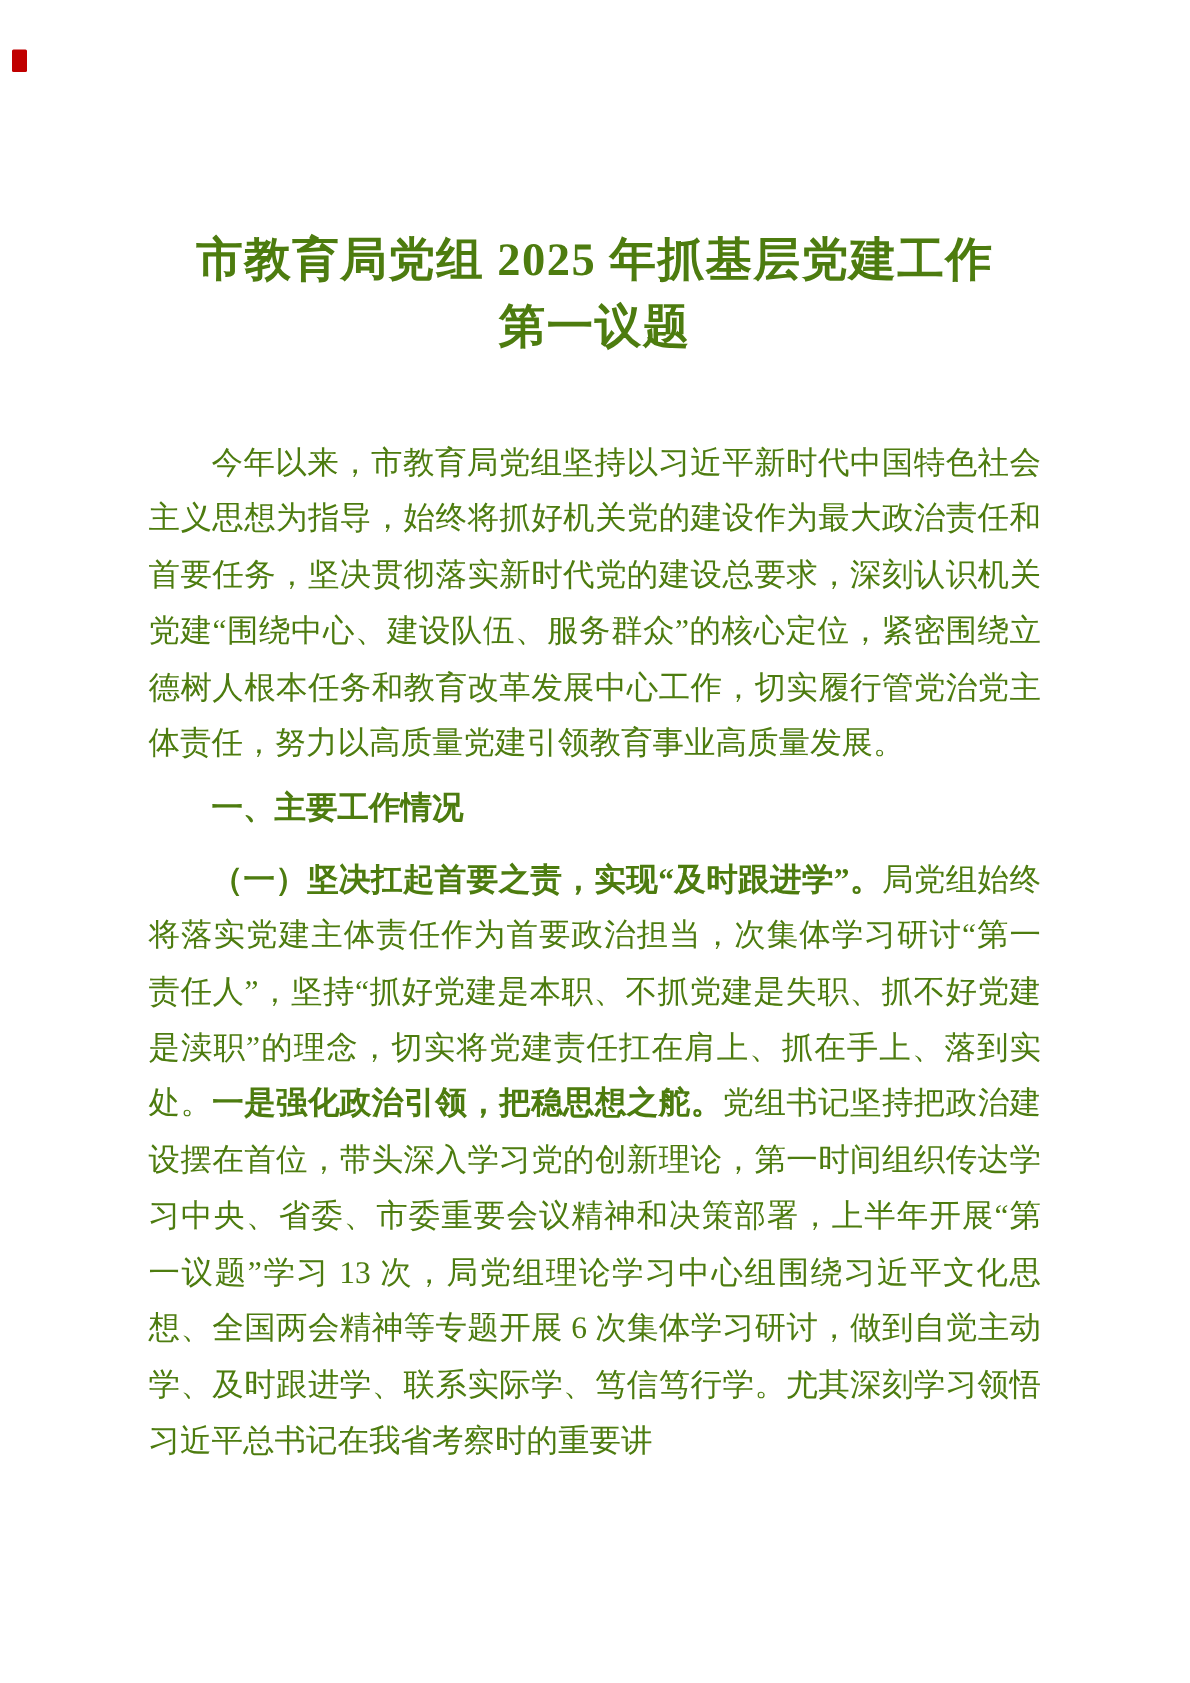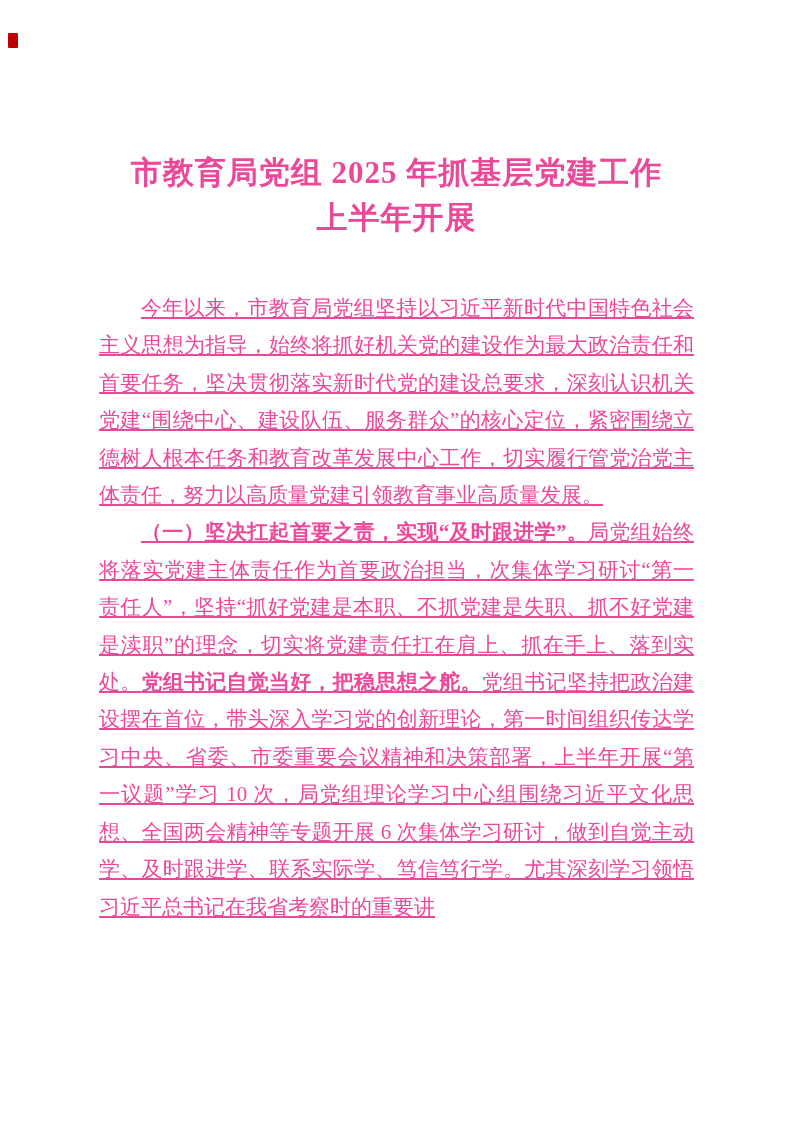--- a/index.html
+++ b/index.html
@@ -6,21 +6,21 @@
     margin: 0;
     padding: 0;
     background: #ffffff;
   }
   .page {
     position: relative;
     width: 793px;
     height: 1122px;
     background: #ffffff;
     overflow: hidden;
-    color: #ec4899;
+    color: #4d7c0f;
     font-family: "Liberation Serif", "DejaVu Serif", serif;
   }
   .red-marker {
     position: absolute;
     left: 8px;
     top: 33px;
     width: 10px;
     height: 15px;
     border-radius: 1px;
   }
@@ -40,40 +40,40 @@
     font-family: "Liberation Serif", "DejaVu Serif", serif;
   }
   .doc-body {
     font-size: 21px;
     line-height: 37.4px;
     text-align: justify;
   }
   p.doc-paragraph {
     margin: 0;
     text-indent: 2em;
-    text-decoration: underline;
   }
   p.doc-heading {
     margin: 6px 0 10px 0;
     text-indent: 2em;
     font-weight: bold;
     font-family: "Liberation Sans", "DejaVu Sans", sans-serif;
   }
   .doc-body b {
     font-weight: bold;
   }
 </style>
 </head>
 <body>
 
 <div class="page">
   <div class="red-marker" style="background: rgb(192, 0, 0);"></div>
   <div class="doc">
     <h1 class="doc-title">
       <span>市教育局党组 2025 年抓基层党建工作</span><br>
-      <span>上半年开展</span>
+      <span>第一议题</span>
     </h1>
     <div class="doc-body">
         <p class="doc-paragraph"><span>今年以来，市教育局党组坚持以习近平新时代中国特色社会主义思想为指导，始终将抓好机关党的建设作为最大政治责任和首要任务，坚决贯彻落实新时代党的建设总要求，深刻认识机关党建“围绕中心、建设队伍、服务群众”的核心定位，紧密围绕立德树人根本任务和教育改革发展中心工作，切实履行管党治党主体责任，努力以高质量党建引领教育事业高质量发展。</span></p>
-        <p class="doc-paragraph"><b>（一）坚决扛起首要之责，实现“及时跟进学”。</b><span>局党组始终将落实党建主体责任作为首要政治担当，次集体学习研讨“第一责任人”，坚持“抓好党建是本职、不抓党建是失职、抓不好党建是渎职”的理念，切实将党建责任扛在肩上、抓在手上、落到实处。</span><b>党组书记自觉当好，把稳思想之舵。</b><span>党组书记坚持把政治建设摆在首位，带头深入学习党的创新理论，第一时间组织传达学习中央、省委、市委重要会议精神和决策部署，上半年开展“第一议题”学习 10 次，局党组理论学习中心组围绕习近平文化思想、全国两会精神等专题开展 6 次集体学习研讨，做到自觉主动学、及时跟进学、联系实际学、笃信笃行学。尤其深刻学习领悟习近平总书记在我省考察时的重要讲</span></p>
+        <p class="doc-heading"><b>一、主要工作情况</b></p>
+        <p class="doc-paragraph"><b>（一）坚决扛起首要之责，实现“及时跟进学”。</b><span>局党组始终将落实党建主体责任作为首要政治担当，次集体学习研讨“第一责任人”，坚持“抓好党建是本职、不抓党建是失职、抓不好党建是渎职”的理念，切实将党建责任扛在肩上、抓在手上、落到实处。</span><b>一是强化政治引领，把稳思想之舵。</b><span>党组书记坚持把政治建设摆在首位，带头深入学习党的创新理论，第一时间组织传达学习中央、省委、市委重要会议精神和决策部署，上半年开展“第一议题”学习 13 次，局党组理论学习中心组围绕习近平文化思想、全国两会精神等专题开展 6 次集体学习研讨，做到自觉主动学、及时跟进学、联系实际学、笃信笃行学。尤其深刻学习领悟习近平总书记在我省考察时的重要讲</span></p>
       </div>
   </div>
 </div>
 
 </body></html>

